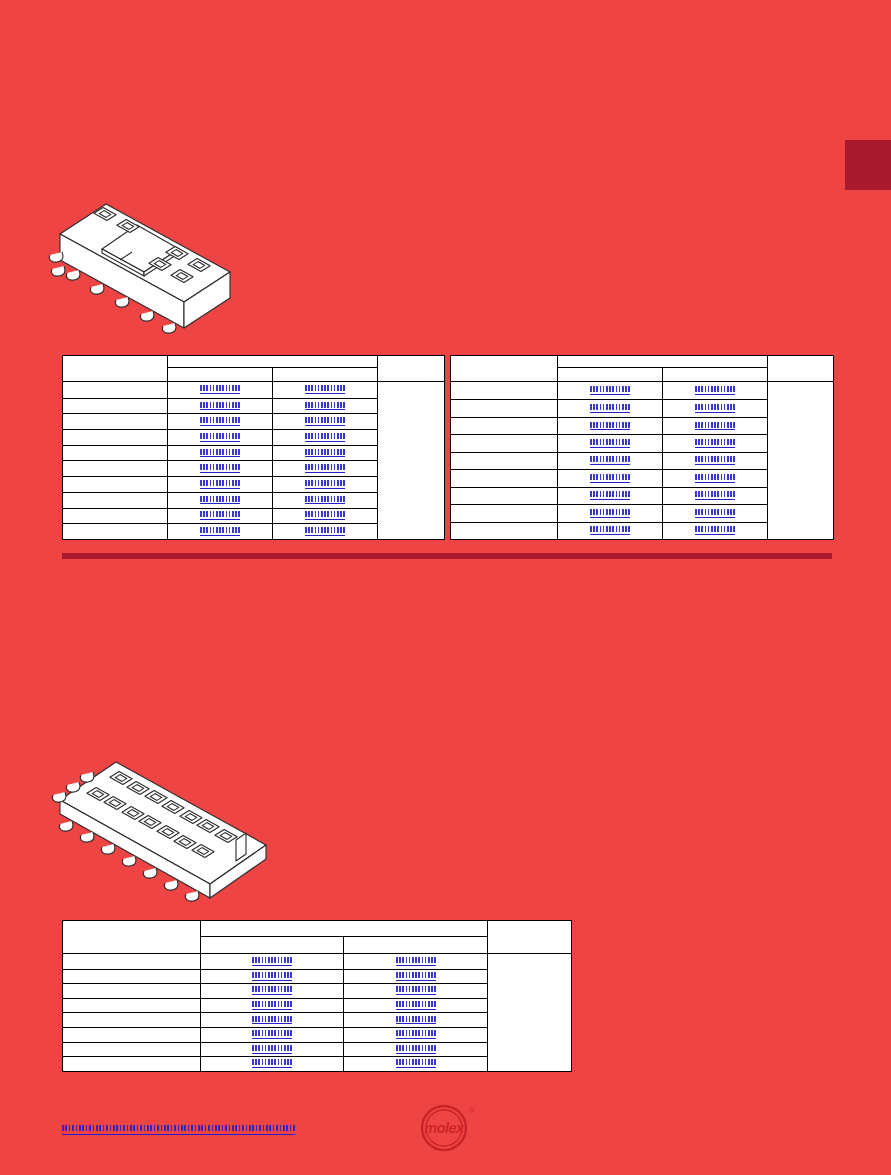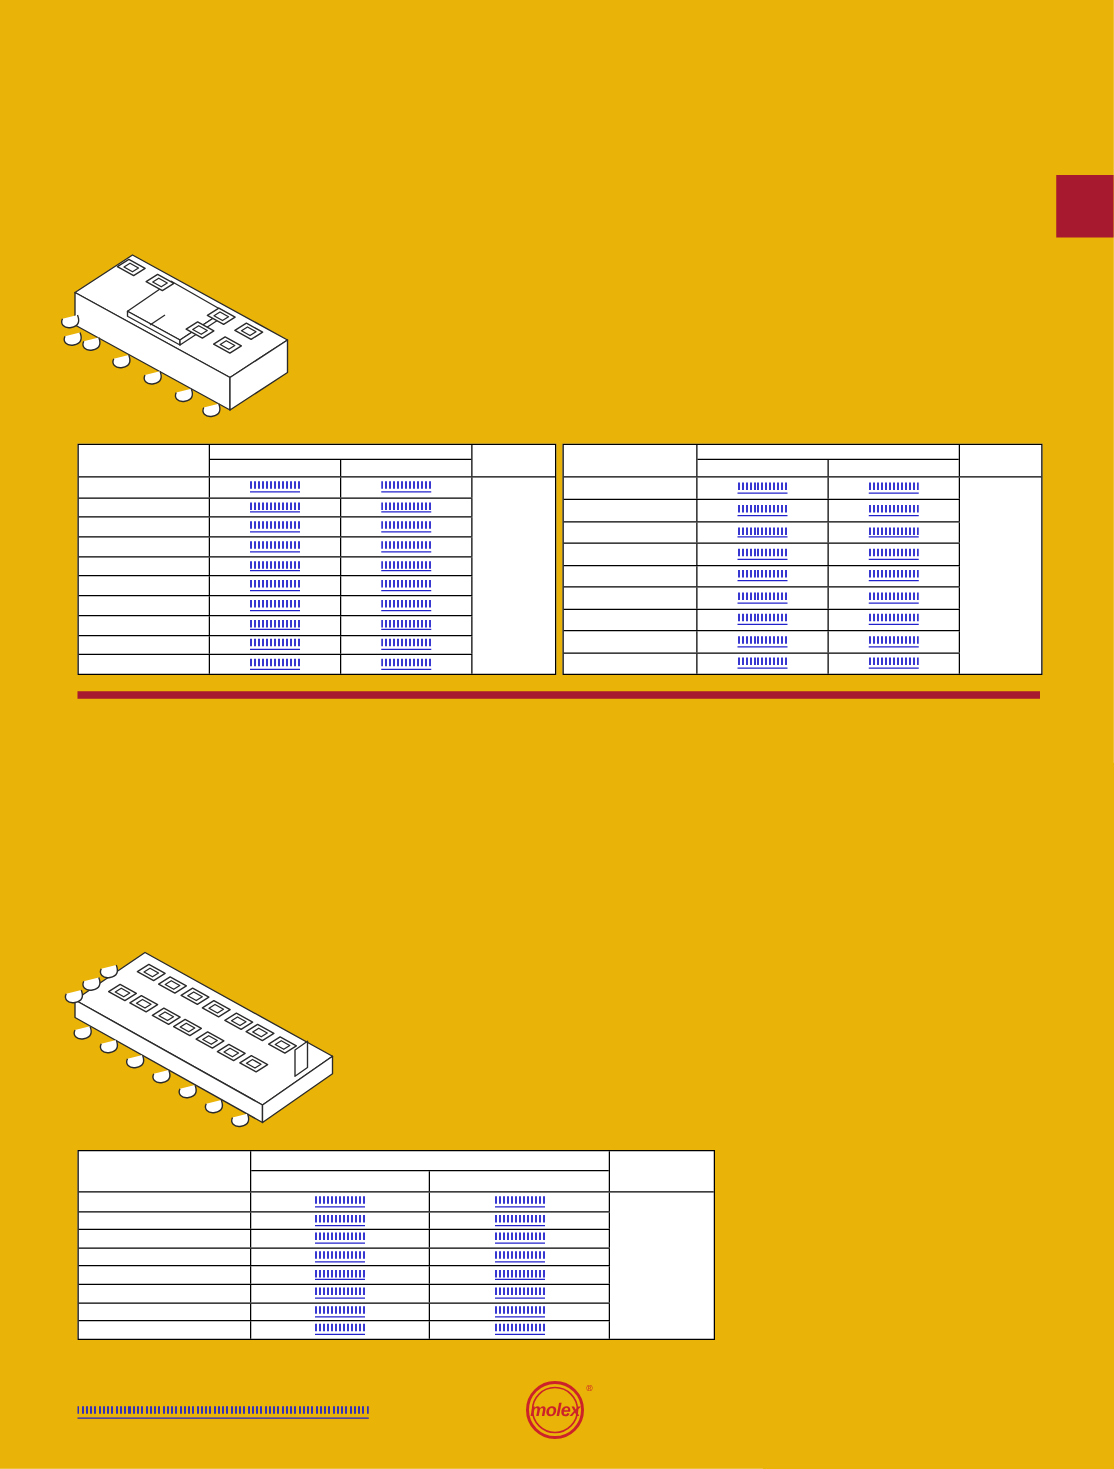--- a/index.html
+++ b/index.html
@@ -1,18 +1,18 @@
 <!DOCTYPE html>
 <html style="--accent: #A6192E; --blue: #2222CC; --logo: #CC2229;"><head>
 <meta charset="utf-8">
 <style>
   *{margin:0;padding:0;box-sizing:border-box}
   :root{--accent:#A6192E;--blue:#2222CC;--logo:#CC2229}
   body{background:#fff;font-family:"Liberation Sans",sans-serif}
-  .page{position:relative;width:891px;height:1175px;background:#eab308;overflow:hidden}
+  .page{position:relative;width:891px;height:1175px;background:#ef4444;overflow:hidden}
 
   
   .edge-tab{position:absolute;right:0;top:140px;width:46px;height:50px;background:var(--accent)}
 
   
   .red-rule{position:absolute;left:62px;top:553px;width:770px;height:6px;background:var(--accent)}
 
   
   svg.lineart{position:absolute}
   .lineart polygon,.lineart path{fill:#fff;stroke:#2b2b2b;stroke-width:1.1;stroke-linejoin:round}

